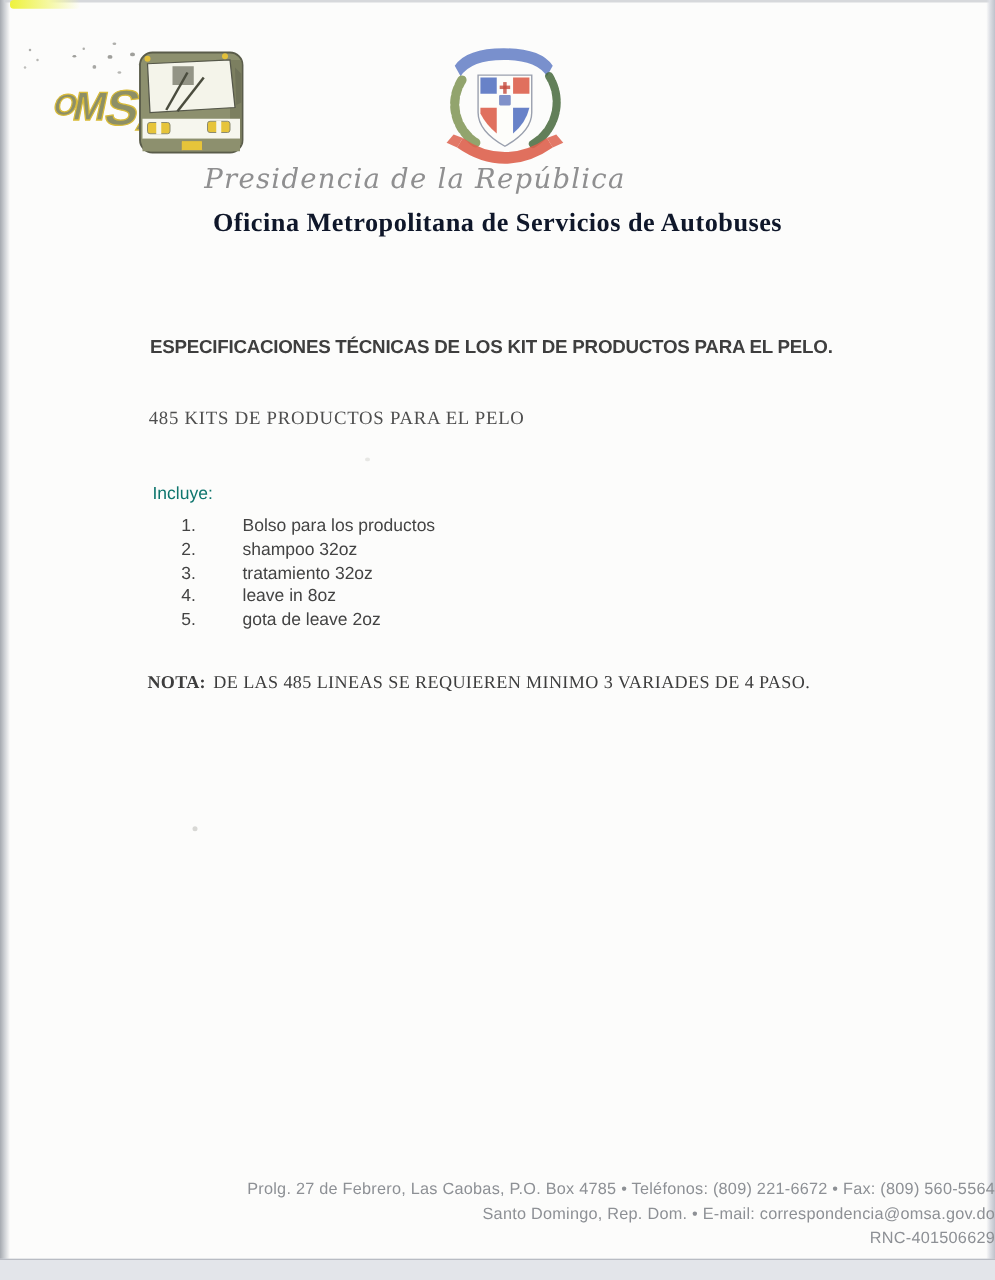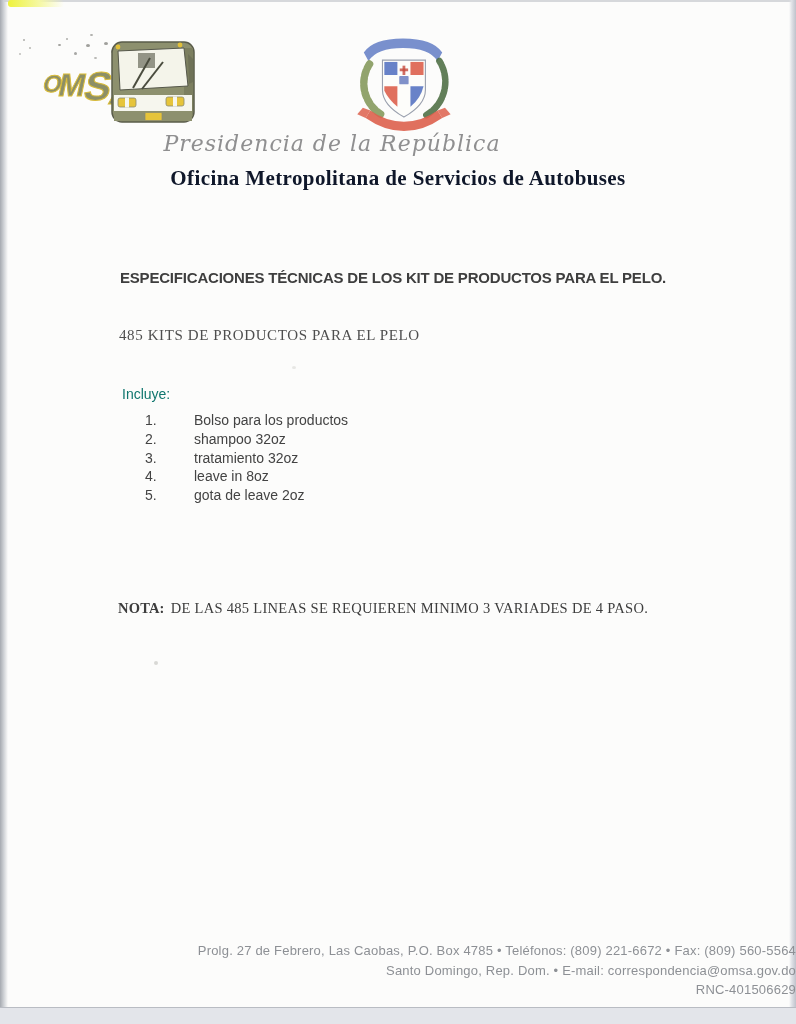--- a/index.html
+++ b/index.html
@@ -44,21 +44,21 @@
   }
   .doc-includes{
     position:absolute;left:122px;top:386px;
     font-size:14px;color:#0f766e;
   }
   .doc-list{position:absolute;left:145px;top:411px;font-size:14px;color:#434343;}
   .doc-list .row{display:flex;height:18.8px;line-height:18.8px;}
   .doc-list .num{width:22px;}
   .doc-list .txt{margin-left:27px;}
   .doc-note{
-    position:absolute;left:118px;top:600px;
+    position:absolute;left:118px;top:538px;
     font-family:"Liberation Serif",serif;font-size:14.5px;color:#3d3d3d;letter-spacing:.3px;
   }
   .doc-note .note-label{font-weight:bold;letter-spacing:.2px;}
   .doc-note .note-text{margin-left:6px;}
   
   .faint-dot{position:absolute;border-radius:50%;background:#d8d8d5;}
   
   .footer{
     position:absolute;left:0;top:941px;width:796px;text-align:right;
     font-size:13px;line-height:19.5px;color:#8d9095;letter-spacing:.2px;

